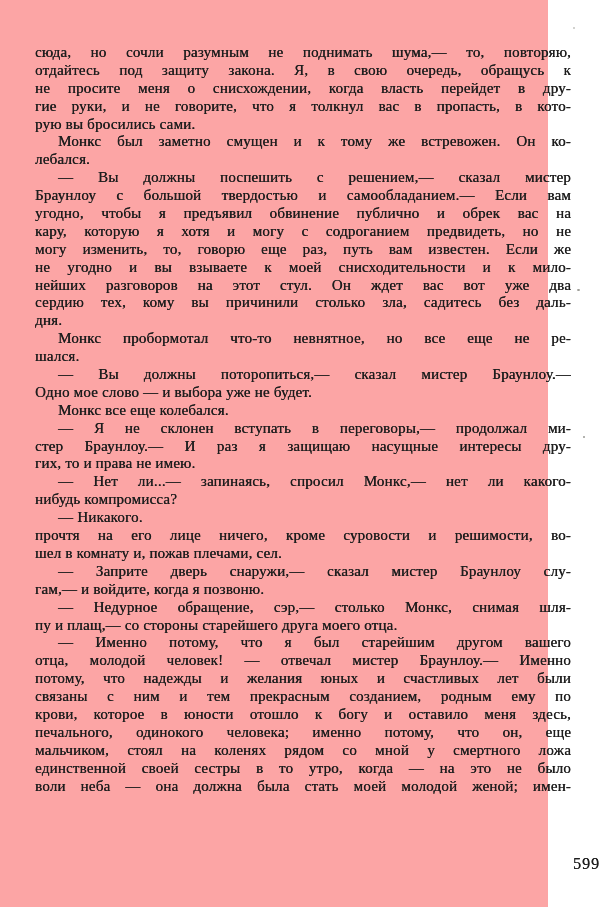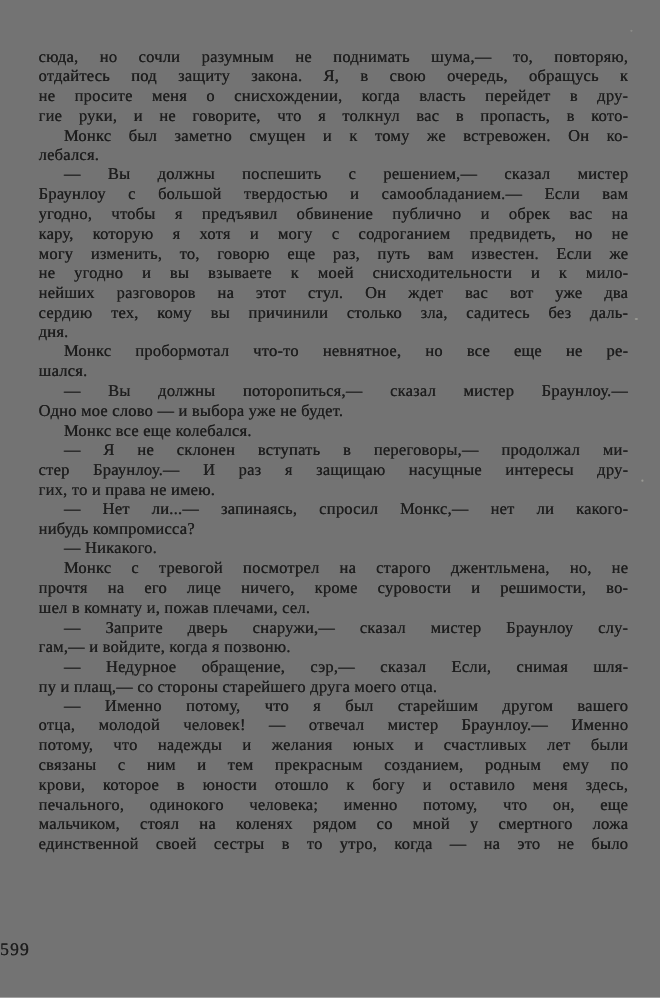--- a/index.html
+++ b/index.html
@@ -7,23 +7,23 @@
     padding: 0;
   }
   body {
     width: 600px;
     height: 907px;
     overflow: hidden;
     font-family: "Liberation Serif", serif;
   }
   .page {
     position: relative;
-    width: 600px;
+    width: 548px;
     height: 907px;
-    background: #737373;
+    background: #fca5a5;
     color: #1e1e1e;
   }
   .text-block {
     position: absolute;
     left: 35px;
     top: 44px;
     width: 536px;
   }
   .line {
     font-size: 15px;
@@ -40,21 +40,21 @@
     text-align-last: left;
   }
   .line.indent {
     text-indent: 23px;
   }
   .page-number {
     position: absolute;
     left: 0;
     top: 855px;
     width: 600px;
-    text-align: left;
+    text-align: right;
     font-size: 16px;
     letter-spacing: 1px;
     text-shadow: 0.3px 0 0 currentColor;
   }
   .speck {
     position: absolute;
     background: #9a9a94;
     border-radius: 50%;
   }
   .speck-1 { left: 577px; top: 289px; width: 3px; height: 2px; }
@@ -63,20 +63,21 @@
 </style>
 </head>
 <body>
 
 <div class="page">
   <div class="text-block">
       <div class="line">сюда, но сочли разумным не поднимать шума,— то, повторяю,</div>
       <div class="line">отдайтесь под защиту закона. Я, в свою очередь, обращусь к</div>
       <div class="line">не просите меня о снисхождении, когда власть перейдет в дру-</div>
       <div class="line">гие руки, и не говорите, что я толкнул вас в пропасть, в кото-</div>
+      <div class="line end">рую вы бросились сами.</div>
       <div class="line indent">Монкс был заметно смущен и к тому же встревожен. Он ко-</div>
       <div class="line end">лебался.</div>
       <div class="line indent">— Вы должны поспешить с решением,— сказал мистер</div>
       <div class="line">Браунлоу с большой твердостью и самообладанием.— Если вам</div>
       <div class="line">угодно, чтобы я предъявил обвинение публично и обрек вас на</div>
       <div class="line">кару, которую я хотя и могу с содроганием предвидеть, но не</div>
       <div class="line">могу изменить, то, говорю еще раз, путь вам известен. Если же</div>
       <div class="line">не угодно и вы взываете к моей снисходительности и к мило-</div>
       <div class="line">нейших разговоров на этот стул. Он ждет вас вот уже два</div>
       <div class="line">сердию тех, кому вы причинили столько зла, садитесь без даль-</div>
@@ -85,33 +86,33 @@
       <div class="line end">шался.</div>
       <div class="line indent">— Вы должны поторопиться,— сказал мистер Браунлоу.—</div>
       <div class="line end">Одно мое слово — и выбора уже не будет.</div>
       <div class="line indent end">Монкс все еще колебался.</div>
       <div class="line indent">— Я не склонен вступать в переговоры,— продолжал ми-</div>
       <div class="line">стер Браунлоу.— И раз я защищаю насущные интересы дру-</div>
       <div class="line end">гих, то и права не имею.</div>
       <div class="line indent">— Нет ли...— запинаясь, спросил Монкс,— нет ли какого-</div>
       <div class="line end">нибудь компромисса?</div>
       <div class="line indent end">— Никакого.</div>
-      <div class="line indent">Монкс с тревогой посмотрел на старого джентльмена, но, не</div>
       <div class="line">прочтя на его лице ничего, кроме суровости и решимости, во-</div>
       <div class="line end">шел в комнату и, пожав плечами, сел.</div>
       <div class="line indent">— Заприте дверь снаружи,— сказал мистер Браунлоу слу-</div>
       <div class="line end">гам,— и войдите, когда я позвоню.</div>
-      <div class="line indent">— Недурное обращение, сэр,— сказал Если, снимая шля-</div>
+      <div class="line indent">— Недурное обращение, сэр,— столько Монкс, снимая шля-</div>
       <div class="line end">пу и плащ,— со стороны старейшего друга моего отца.</div>
       <div class="line indent">— Именно потому, что я был старейшим другом вашего</div>
       <div class="line">отца, молодой человек! — отвечал мистер Браунлоу.— Именно</div>
       <div class="line">потому, что надежды и желания юных и счастливых лет были</div>
       <div class="line">связаны с ним и тем прекрасным созданием, родным ему по</div>
       <div class="line">крови, которое в юности отошло к богу и оставило меня здесь,</div>
       <div class="line">печального, одинокого человека; именно потому, что он, еще</div>
       <div class="line">мальчиком, стоял на коленях рядом со мной у смертного ложа</div>
       <div class="line">единственной своей сестры в то утро, когда — на это не было</div>
+      <div class="line">воли неба — она должна была стать моей молодой женой; имен-</div>
     </div>
   <div class="page-number">599</div>
   <div class="speck speck-1"></div>
   <div class="speck speck-2"></div>
   <div class="speck speck-3"></div>
 </div>
 
 </body></html>

